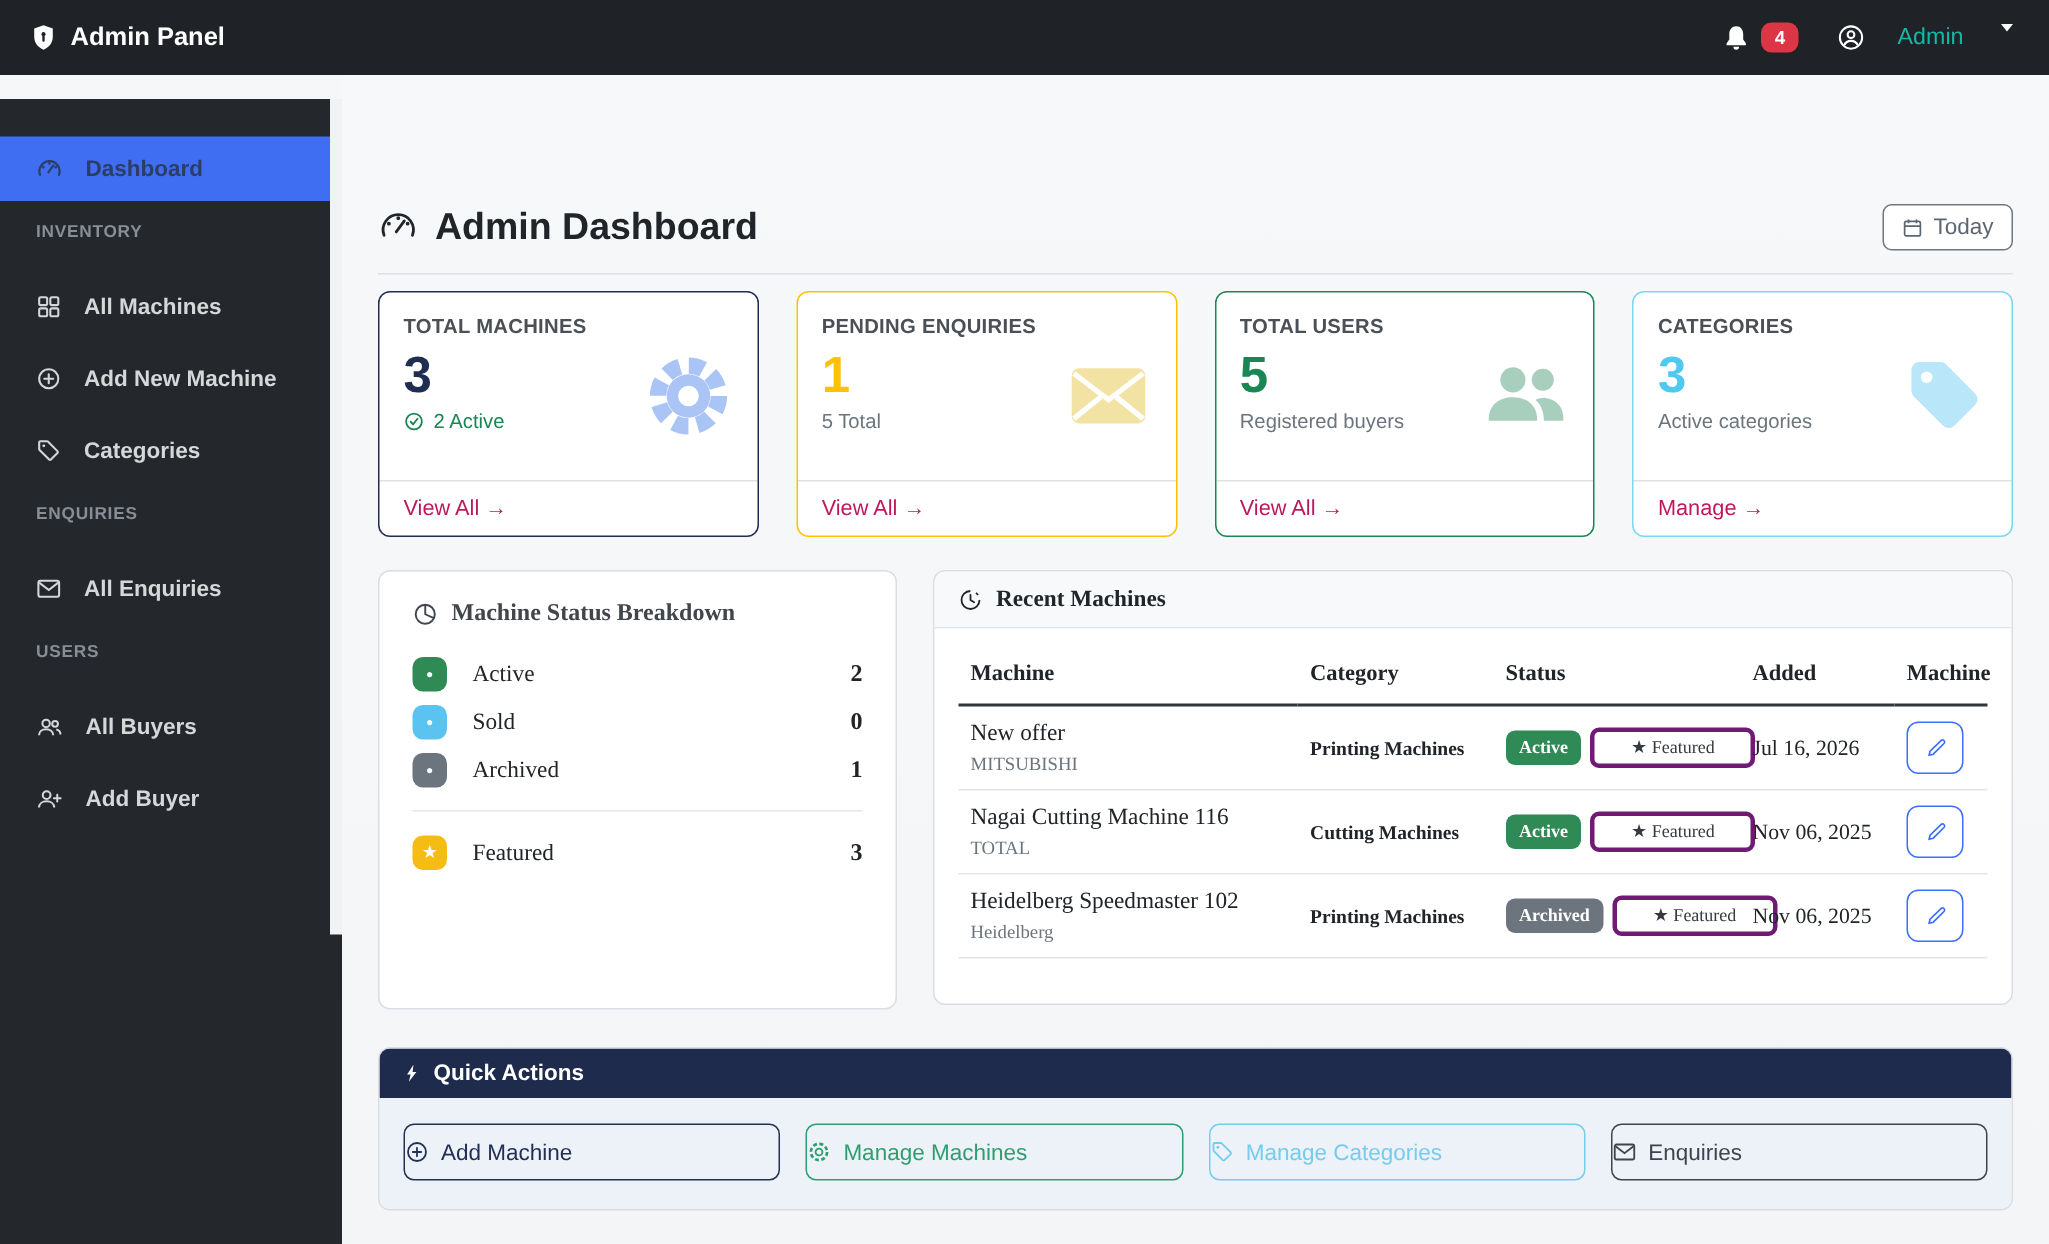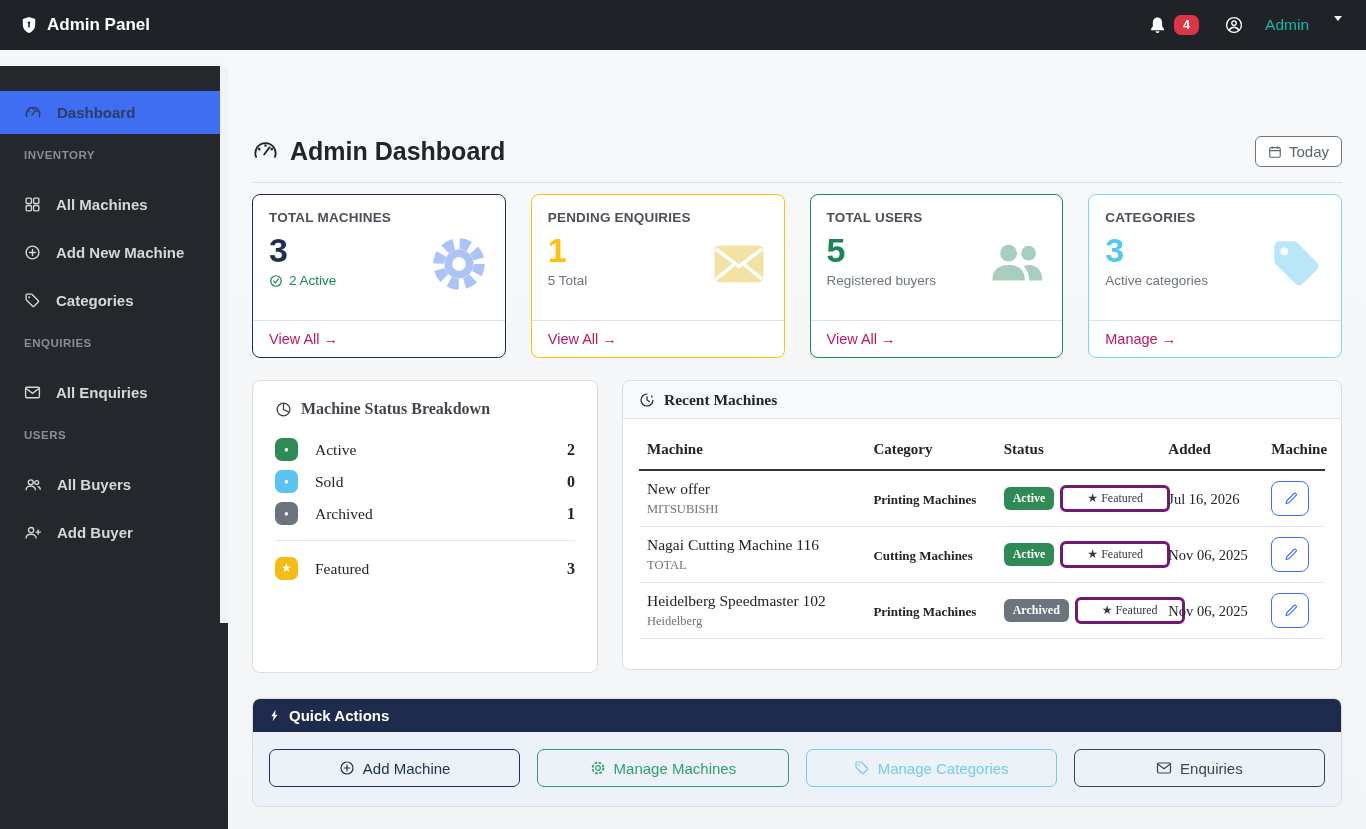--- a/index.html
+++ b/index.html
@@ -108,21 +108,21 @@
     cursor:pointer; }
 
   
   .quick { margin-top:25px; border:1px solid #d8dde4; border-radius:8px;
     overflow:hidden; }
   .quick-head { height:33px; background:#1f2b4d; display:flex; align-items:center;
     gap:8px; padding:0 15px; color:#fff; font-size:15px; font-weight:700; }
   .quick-body { background:#edf1f8; padding:17px 16px 19px; display:grid;
     grid-template-columns:repeat(4,1fr); gap:17px; }
   .qbtn { height:38px; border-radius:7px; background:transparent; font-size:15px;
-    display:flex; align-items:center; justify-content:center; gap:8px; cursor:pointer;
+    display:flex; align-items:center; gap:8px; cursor:pointer;
     font-family:inherit; }
   .qb1 { border:1px solid #223055; color:#223055; }
   .qb2 { border:1px solid #2f9e6e; color:#2f9e6e; }
   .qb3 { border:1px solid #74ccee; color:#74ccee; }
   .qb4 { border:1px solid #3c454f; color:#3c454f; }
 
   svg { display:block; }
 </style>
 </head>
 <body>

